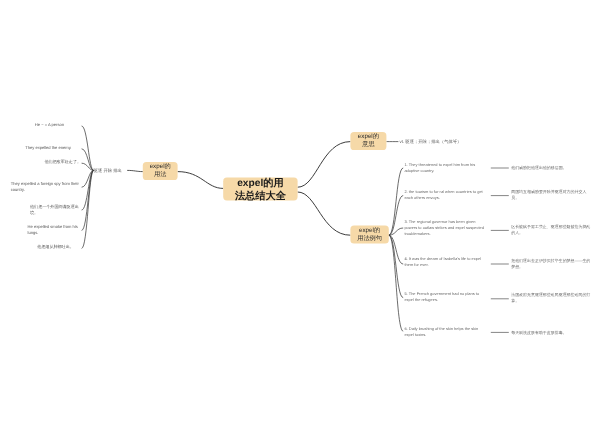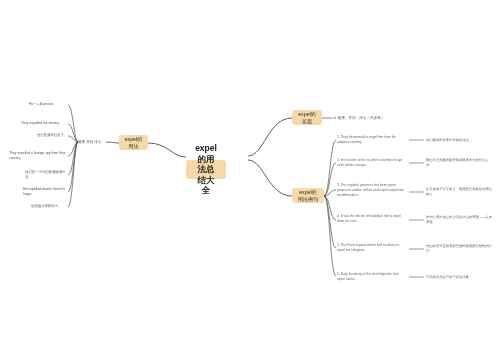--- a/index.html
+++ b/index.html
@@ -108,21 +108,21 @@
   <path d="M324,196 C330,196 330,276 336,276" stroke="#333333" stroke-width="0.6" fill="none"></path>
 
   <path d="M409,140 L424,140" stroke="#333333" stroke-width="0.5" fill="none"></path>
   <path d="M409,163 L424,163" stroke="#333333" stroke-width="0.5" fill="none"></path>
   <path d="M409,192 L424,192" stroke="#333333" stroke-width="0.5" fill="none"></path>
   <path d="M409,220 L424,220" stroke="#333333" stroke-width="0.5" fill="none"></path>
   <path d="M409,249 L424,249" stroke="#333333" stroke-width="0.5" fill="none"></path>
   <path d="M409,277 L424,277" stroke="#333333" stroke-width="0.5" fill="none"></path>
 </svg>
 
-<div class="node root" style="left:186px; top:160px; width:40px; height:19px;">
+<div class="node root" style="left:186px; top:148px; width:62px; height:19px;">
   <span>expel的用法总结大全</span>
 </div>
 
 <div class="node branch" style="left:119px; top:135px; width:29px; height:15px;">
   <span>expel的用法</span>
 </div>
 
 <div class="node mid-label" style="left:78px; top:137px; width:28px; height:10px;">
   <span>驱逐 开除 排出</span>
 </div>

